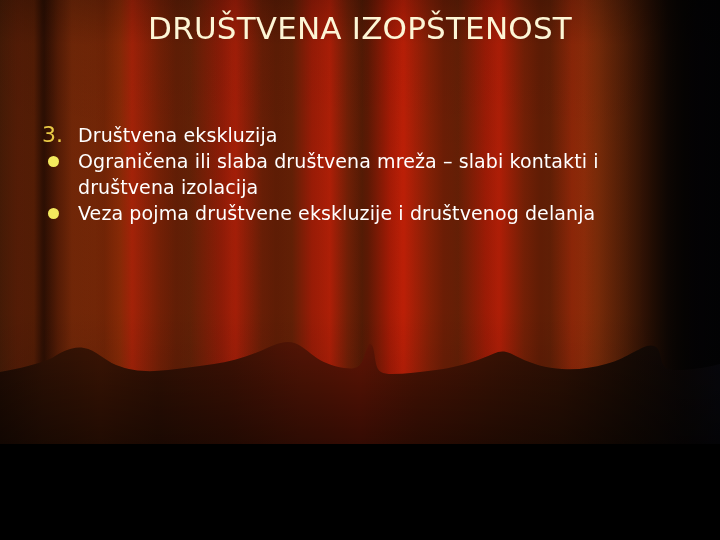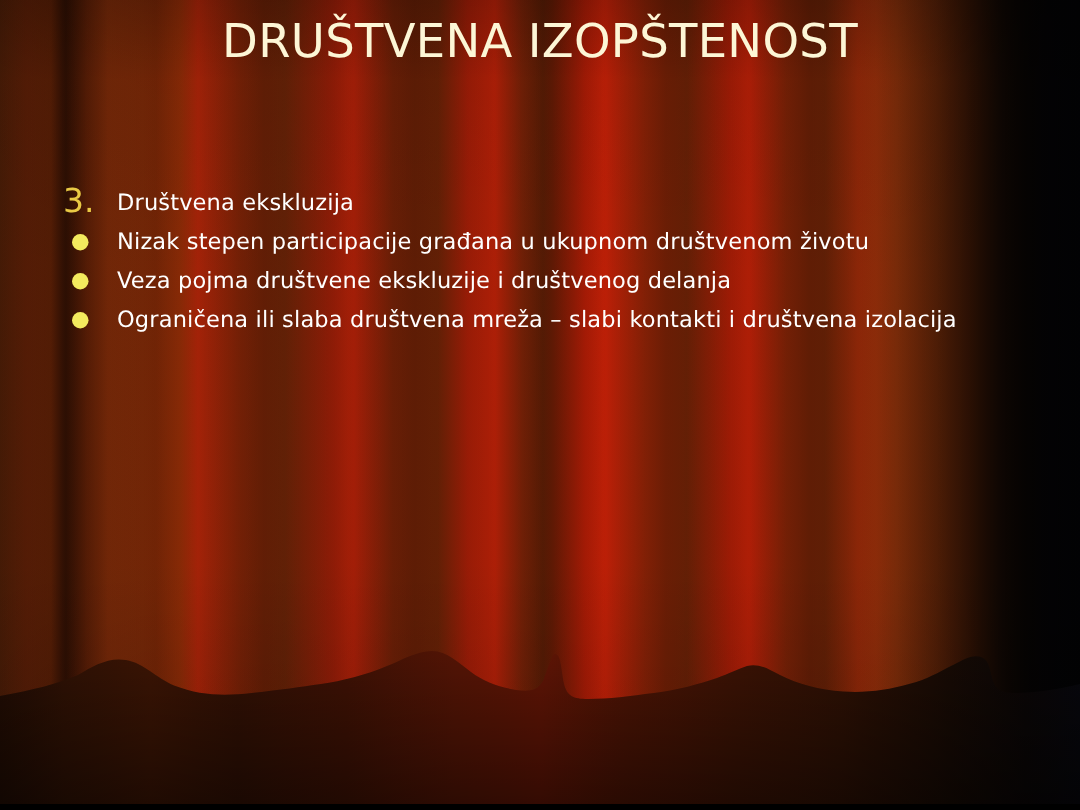--- a/index.html
+++ b/index.html
@@ -3,21 +3,21 @@
 <meta charset="utf-8">
 <style>
   html, body {
     margin: 0;
     padding: 0;
     background: #000;
   }
   #slide {
     position: relative;
     width: 720px;
-    height: 536px;
+    height: 444px;
     overflow: hidden;
     background: #200800;
     font-family: "DejaVu Sans", "Liberation Sans", sans-serif;
   }
 
   
   .bg-base {
     position: absolute;
     inset: 0;
     background:
@@ -152,21 +152,21 @@
     left: 8px;
     top: 8px;
     width: 11px;
     height: 11px;
     border-radius: 50%;
     background: #F3EA5E;
   }
   .item-text {
     flex: 1 1 auto;
     color: #FFFFFF;
-    font-size: 15px;
+    font-size: 19px;
     line-height: 26px;
     letter-spacing: 0.1px;
   }
 </style>
 </head>
 <body>
 
 <div id="slide">
 
   <div class="bg-base"></div>
@@ -222,30 +222,26 @@
   </div>
 
   <div class="body">
 
     <div class="item">
       <span class="marker">3.</span>
       <span class="item-text">Društvena ekskluzija</span>
     </div>
 
 
+
     <div class="item">
       <span class="marker dot"></span>
-      <span class="item-text">Nizak stepen participacije građana u ukupnom društvenom životu</span>
+      <span class="item-text">Ograničena ili slaba društvena mreža – slabi kontakti i društvena izolacija</span>
     </div>
 
     <div class="item">
       <span class="marker dot"></span>
       <span class="item-text">Veza pojma društvene ekskluzije i društvenog delanja</span>
     </div>
 
-    <div class="item">
-      <span class="marker dot"></span>
-      <span class="item-text">Ograničena ili slaba društvena mreža – slabi kontakti i društvena izolacija</span>
-    </div>
-
 
   </div>
 </div>
 
 </body></html>

